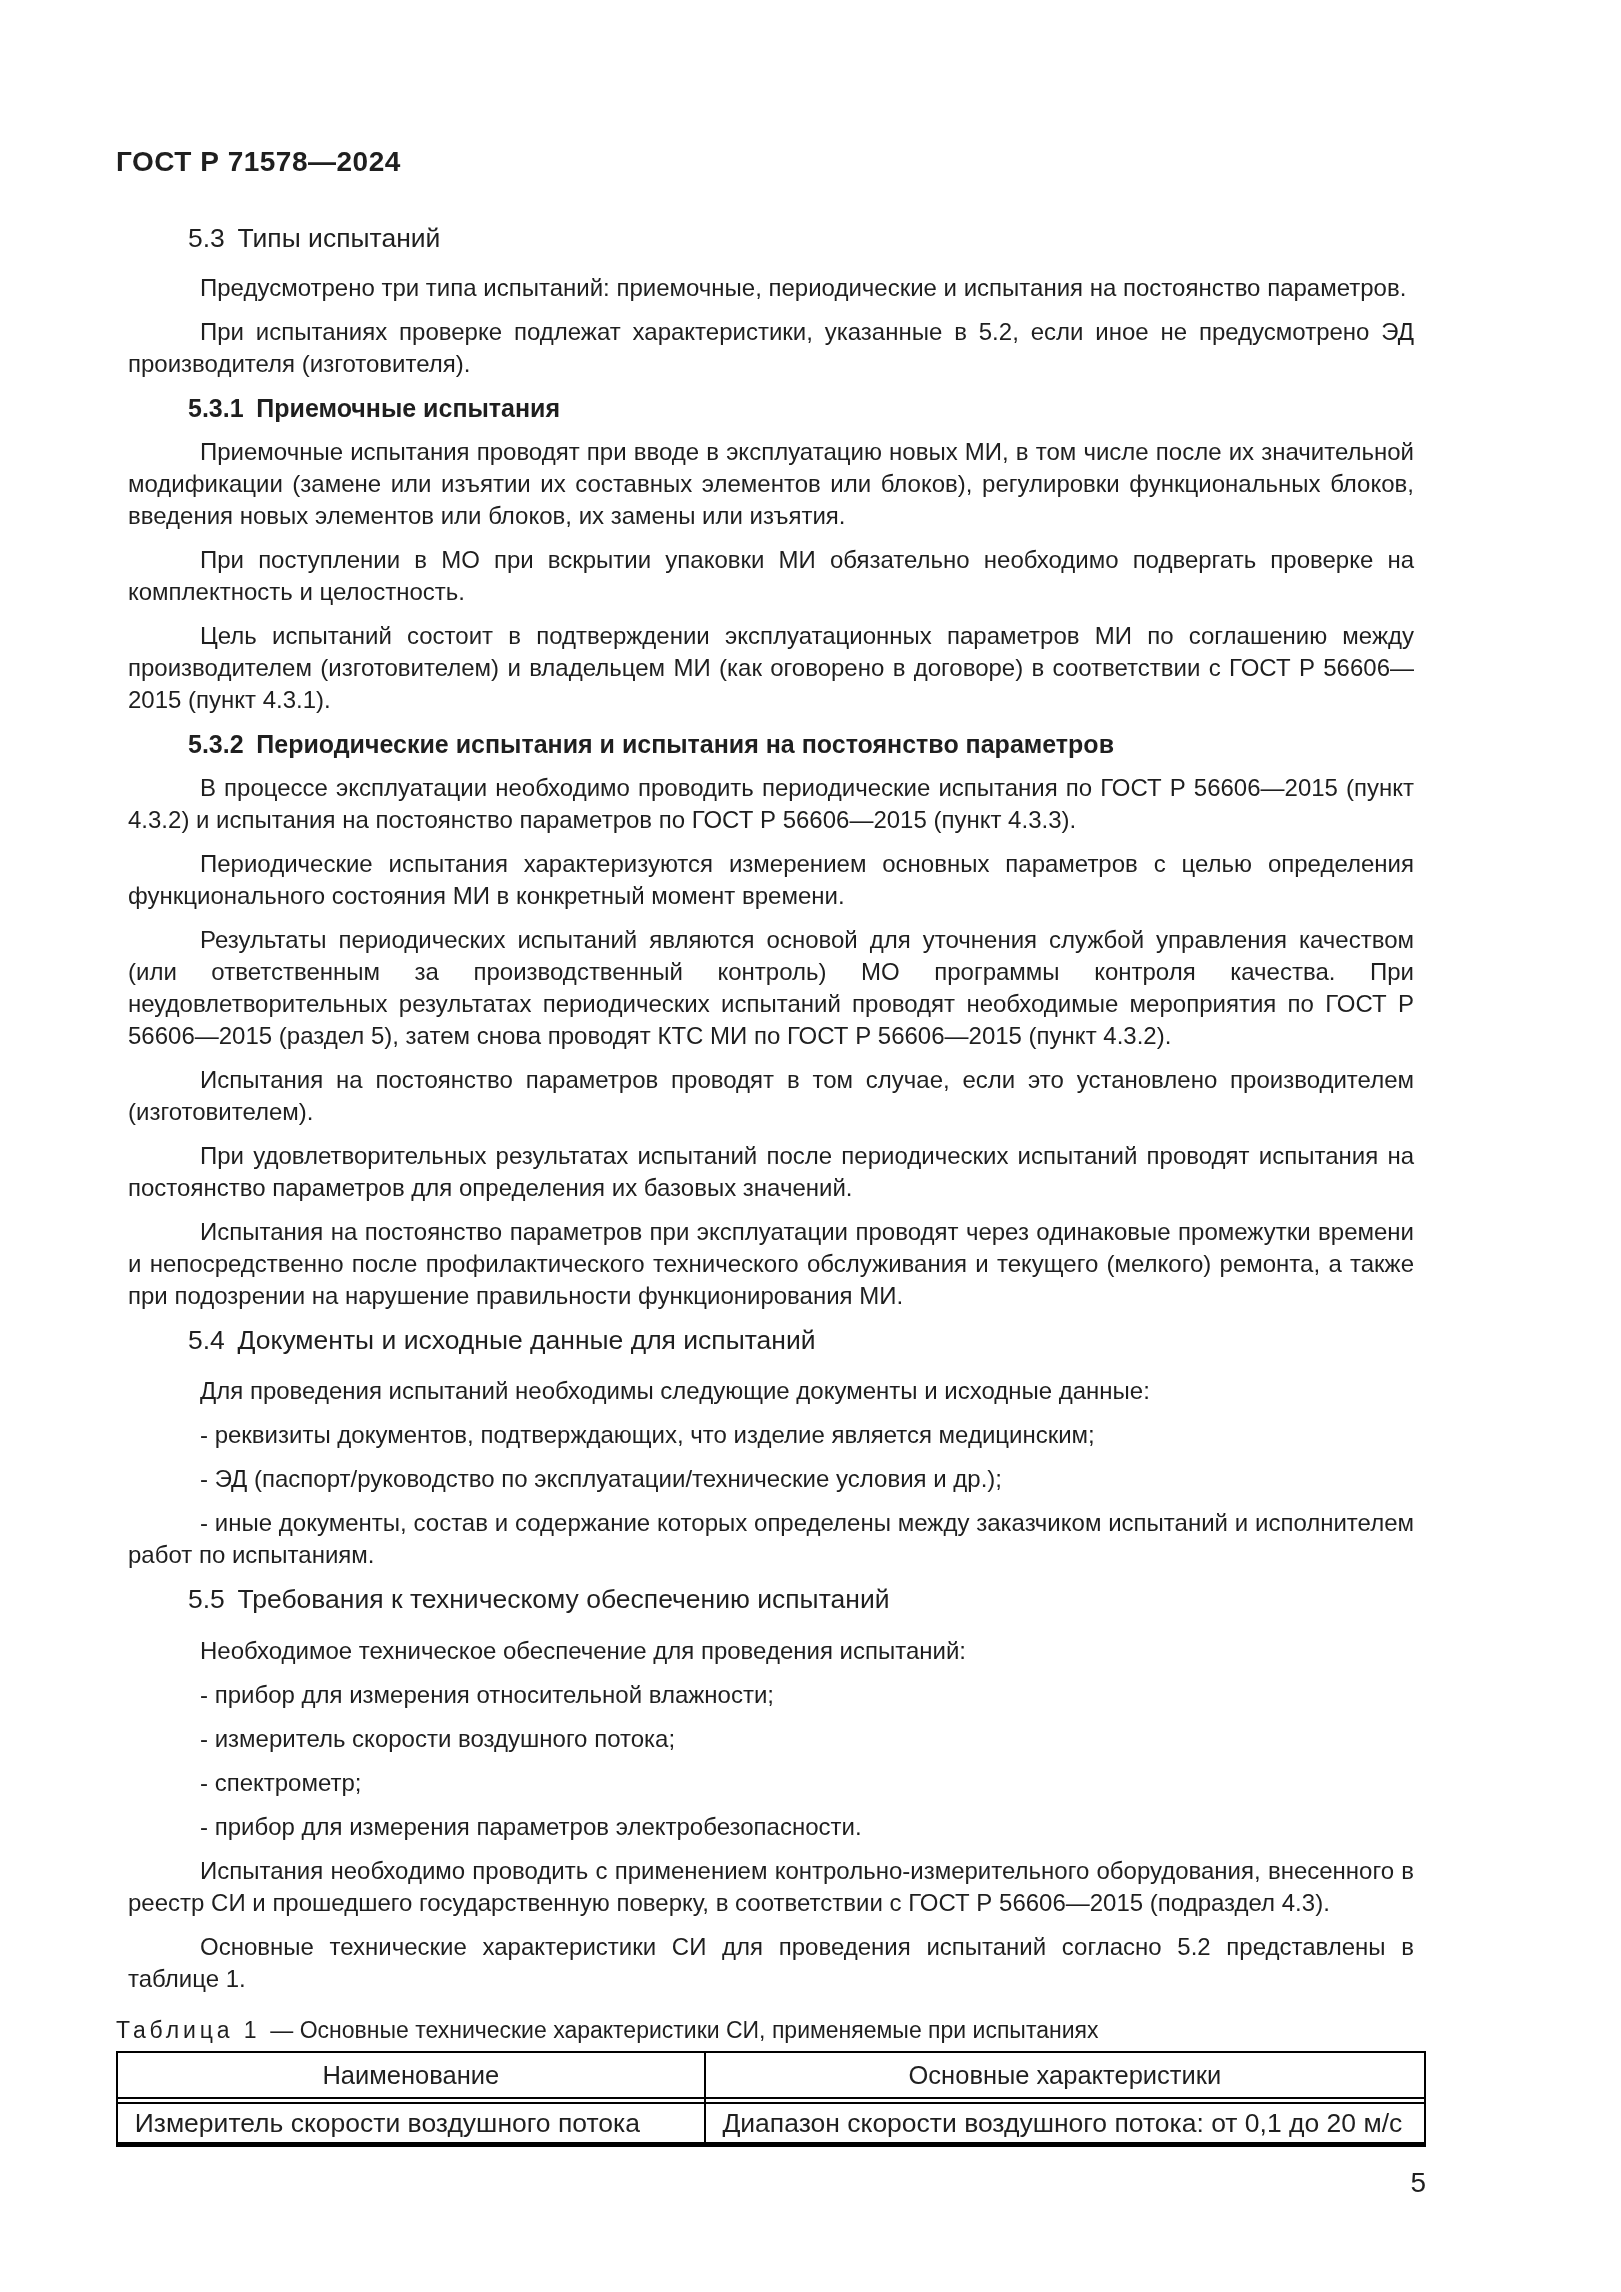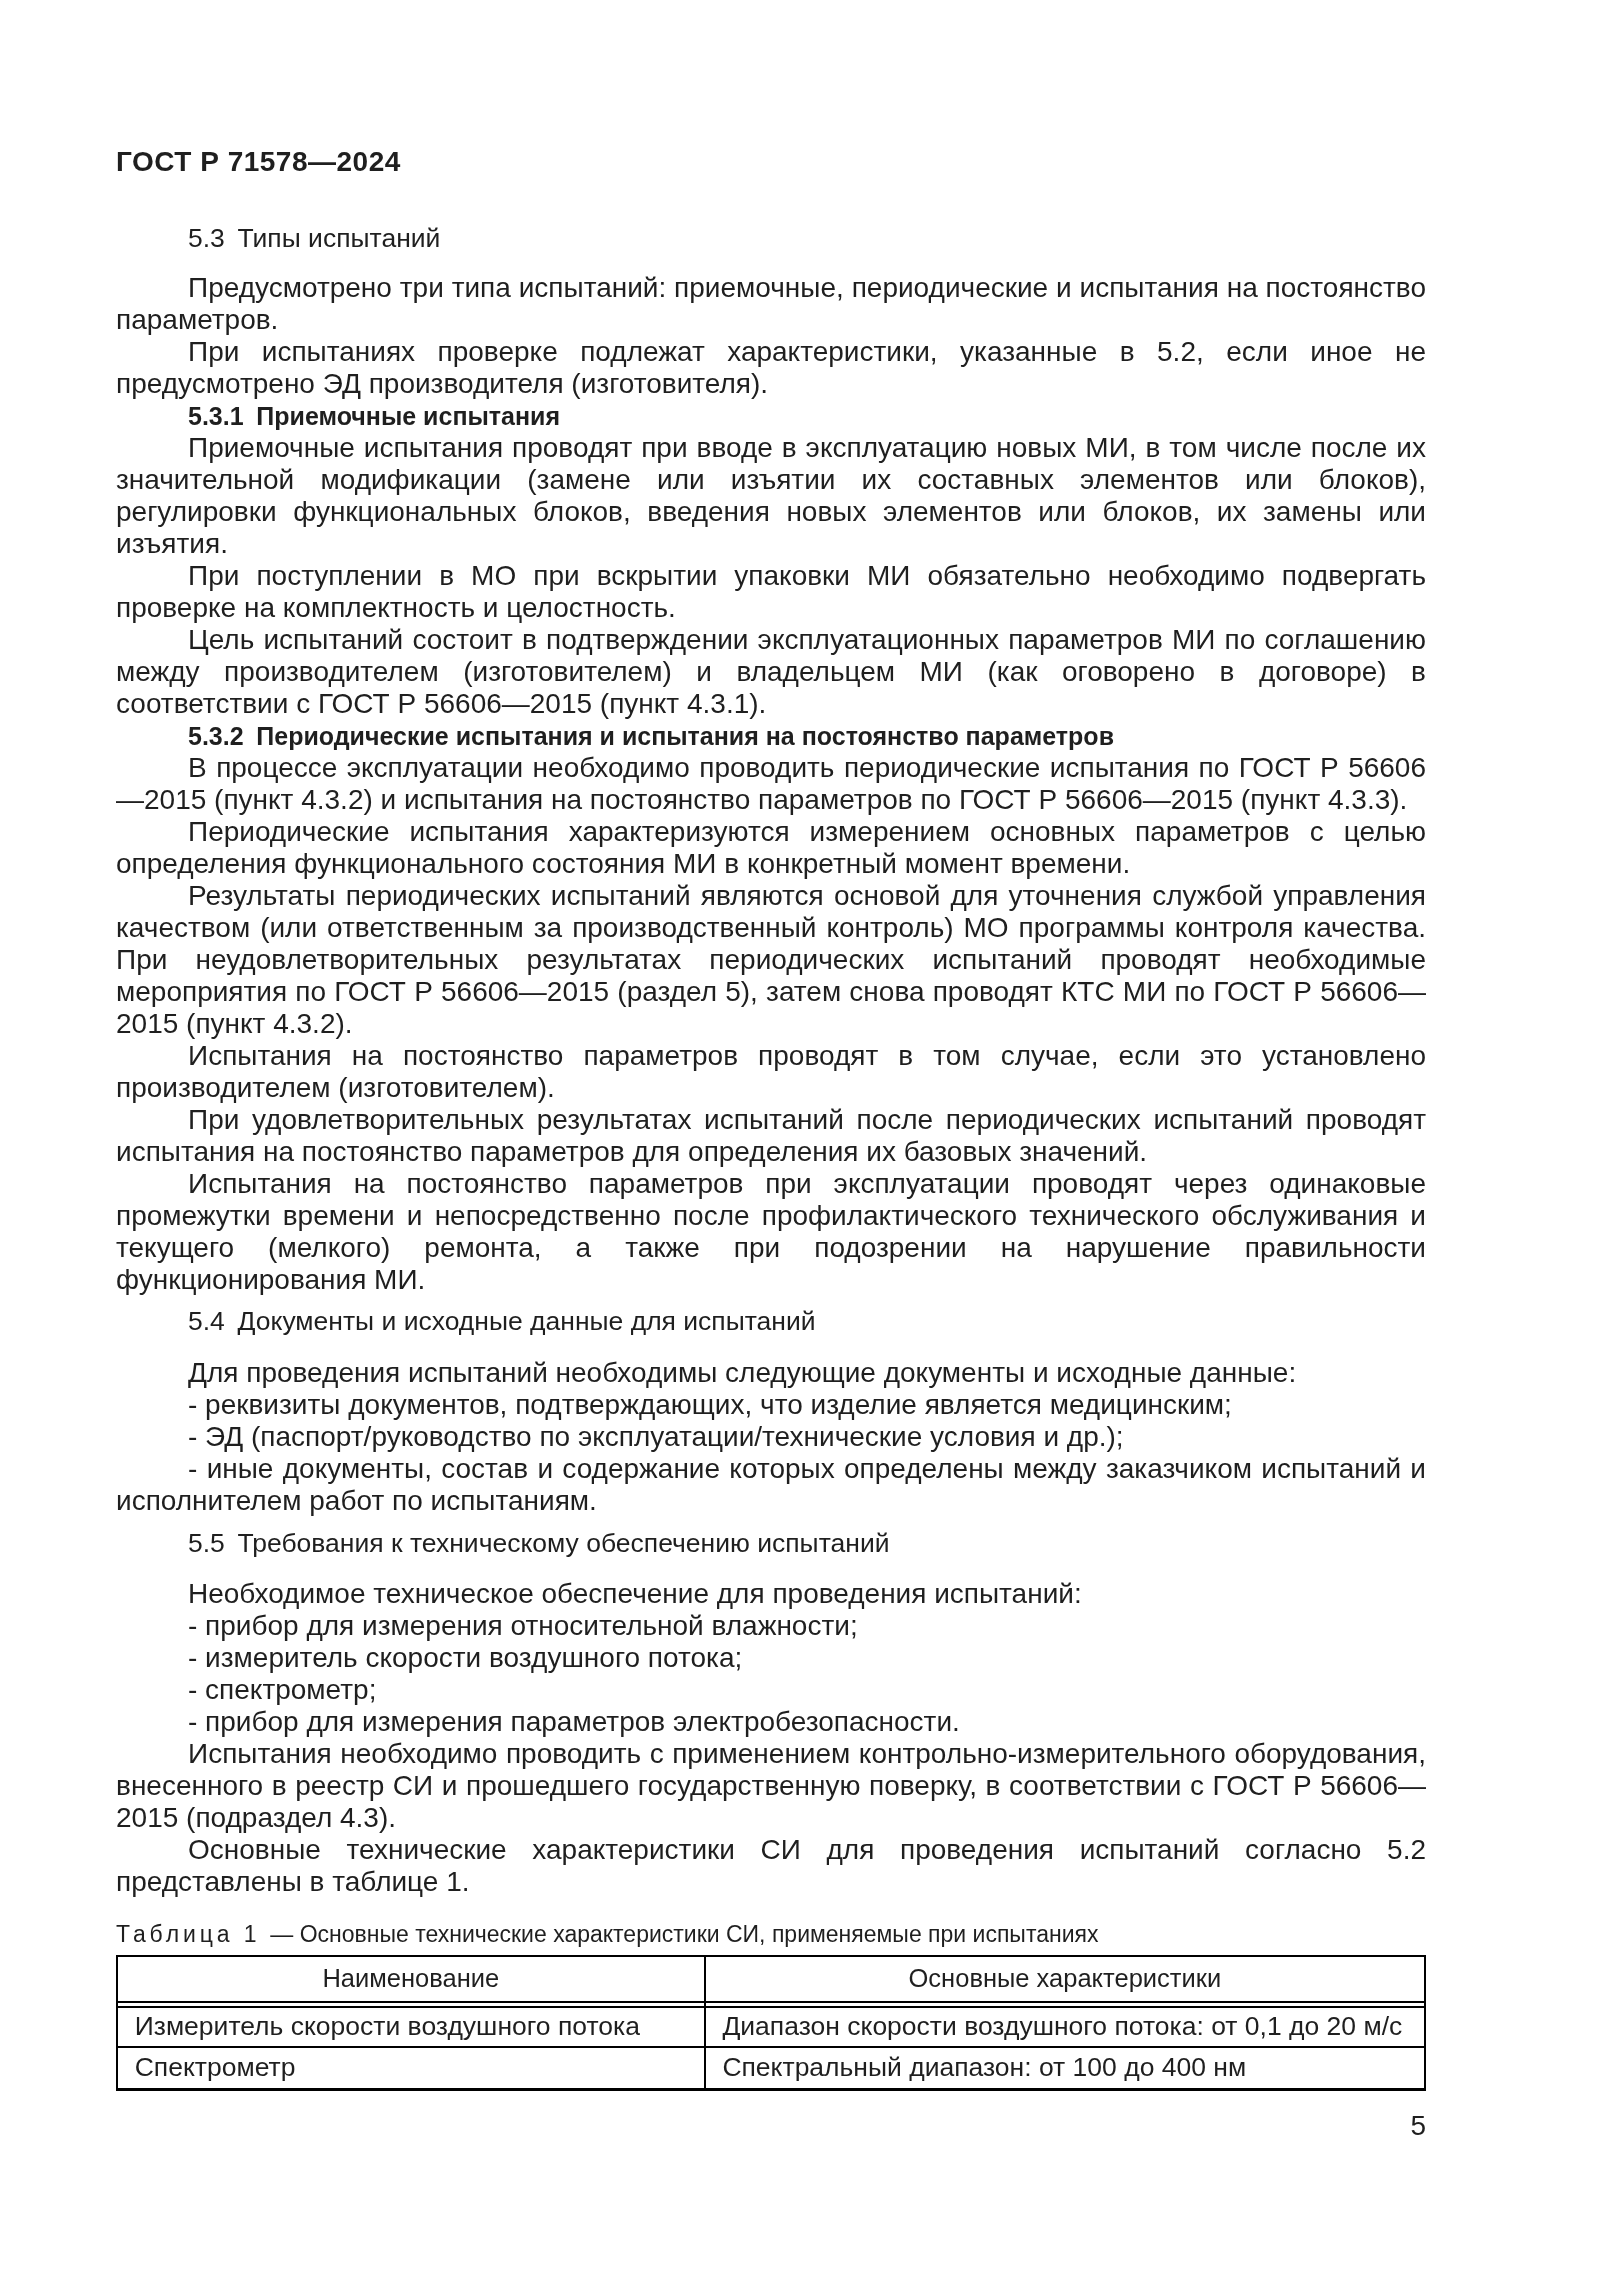--- a/index.html
+++ b/index.html
@@ -22,25 +22,25 @@
     overflow: hidden;
   }
   .doc-code {
     font-size: 28px;
     font-weight: 700;
     line-height: 29px;
     margin: 0 0 46px 0;
     letter-spacing: 0.5px;
   }
   .para {
-    font-size: 28px;
+    font-size: 24px;
     line-height: 32px;
     text-align: justify;
     text-indent: 72px;
-    margin: 0;
+    margin: 12px;
   }
   .hd-major {
     font-size: 26.5px;
     line-height: 32px;
     font-weight: 400;
     margin: 9.8px 0 19.6px 0;
     padding-left: 72px;
   }
   .hd-major.first { margin-top: 0; margin-bottom: 17.6px; }
   .hd-sub {
@@ -150,23 +150,19 @@
         <div class="tcell c2">Основные характеристики</div>
       </div>
       <div class="trow tgap">
         <div class="tcell c1"></div>
         <div class="tcell c2"></div>
       </div>
       <div class="trow tbody sep">
         <div class="tcell c1">Измеритель скорости воздушного потока</div>
         <div class="tcell c2">Диапазон скорости воздушного потока: от 0,1 до 20 м/с</div>
       </div>
-      <div class="trow tbody">
-        <div class="tcell c1">Спектрометр</div>
-        <div class="tcell c2">Спектральный диапазон: от 100 до 400 нм</div>
-      </div>
     </div>
 
     <div class="page-num">5</div>
 
   </main>
 </div>
 
 
 </body></html>

